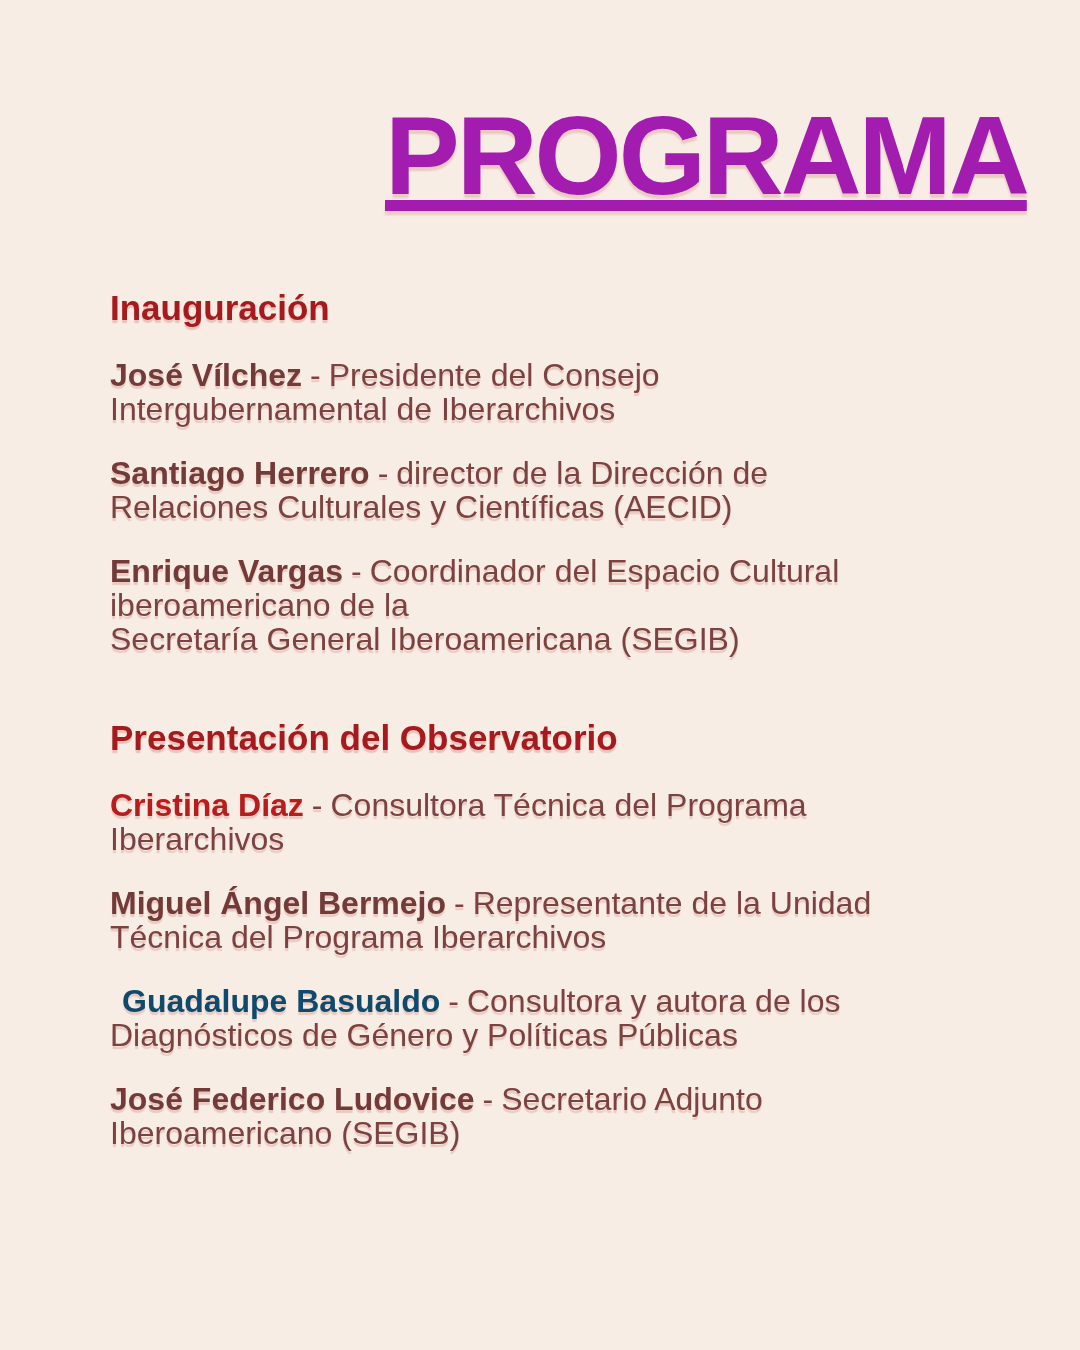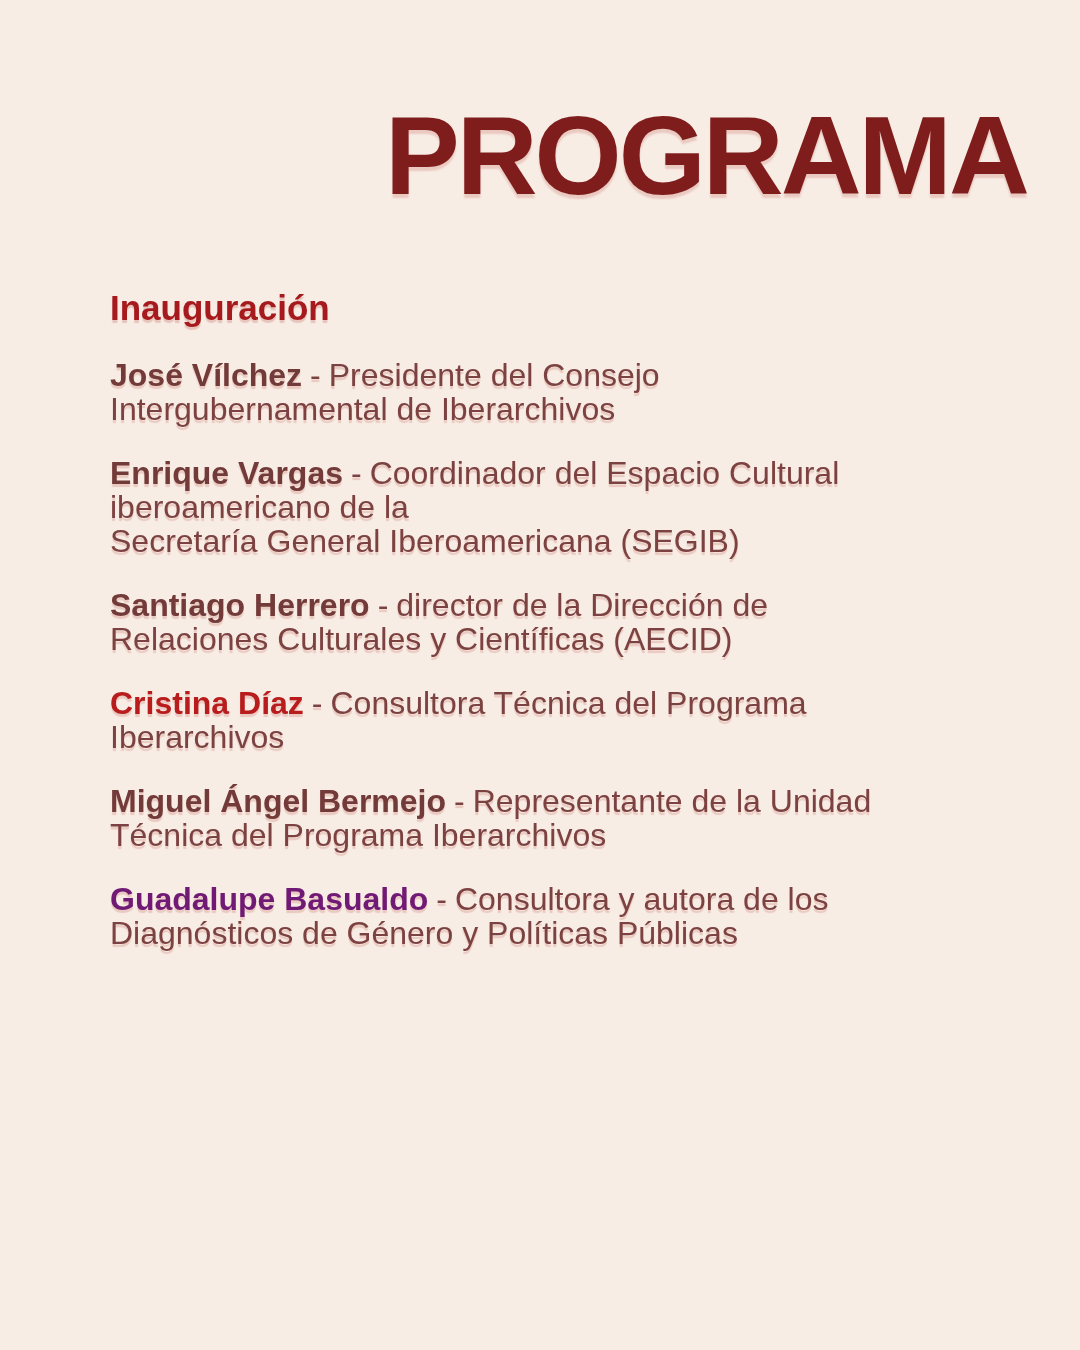--- a/index.html
+++ b/index.html
@@ -58,60 +58,65 @@
   }
   .entry .role {
     white-space: pre-line;
   }
 </style>
 </head>
 <body style="background: rgb(248, 237, 229);">
 
 <div class="poster">
 
-  <div class="title" style="color: #7f1d1d;">PROGRAMA</div>
+  <div class="title" style="color: #a21caf; text-decoration: underline;">PROGRAMA</div>
 
   <div class="content">
 
     <div class="section first">
       <div class="section-heading" style="color: rgb(166, 25, 29);">Inauguración</div>
 
       <div class="entry" style="color: rgb(124, 66, 65);">
         <span class="name" style="color: rgb(114, 58, 57); margin-top: 7px;">José Vílchez</span><span class="sep">-</span><span class="role">Presidente del Consejo
 Intergubernamental de Iberarchivos</span>
       </div>
 
       <div class="entry" style="color: rgb(124, 66, 65);">
+        <span class="name" style="color: rgb(114, 58, 57);">Santiago Herrero</span><span class="sep">-</span><span class="role">director de la Dirección de
+Relaciones Culturales y Científicas (AECID)</span>
+      </div>
+
+      <div class="entry" style="color: rgb(124, 66, 65);">
         <span class="name" style="color: rgb(114, 58, 57);">Enrique Vargas</span><span class="sep">-</span><span class="role">Coordinador del Espacio Cultural
 iberoamericano de la
 Secretaría General Iberoamericana (SEGIB)</span>
       </div>
-
-      <div class="entry" style="color: rgb(124, 66, 65);">
-        <span class="name" style="color: rgb(114, 58, 57);">Santiago Herrero</span><span class="sep">-</span><span class="role">director de la Dirección de
-Relaciones Culturales y Científicas (AECID)</span>
-      </div>
     </div>
 
     <div class="section">
+      <div class="section-heading" style="color: rgb(166, 25, 29);">Presentación del Observatorio</div>
 
       <div class="entry" style="color: rgb(124, 66, 65);">
         <span class="name" style="color: #b91c1c;">Cristina Díaz</span><span class="sep">-</span><span class="role">Consultora Técnica del Programa
 Iberarchivos</span>
       </div>
 
       <div class="entry" style="color: rgb(124, 66, 65);">
         <span class="name" style="color: rgb(114, 58, 57);">Miguel Ángel Bermejo</span><span class="sep">-</span><span class="role">Representante de la Unidad
 Técnica del Programa Iberarchivos</span>
       </div>
 
       <div class="entry" style="color: rgb(124, 66, 65);">
-        <span class="name" style="color: #701a75;">Guadalupe Basualdo</span><span class="sep">-</span><span class="role">Consultora y autora de los
+        <span class="name" style="color: #0c4a6e; margin-left: 12px;">Guadalupe Basualdo</span><span class="sep">-</span><span class="role">Consultora y autora de los
 Diagnósticos de Género y Políticas Públicas</span>
       </div>
     </div>
 
     <div class="section">
 
+      <div class="entry" style="color: rgb(124, 66, 65);">
+        <span class="name" style="color: rgb(114, 58, 57);">José Federico Ludovice</span><span class="sep">-</span><span class="role">Secretario Adjunto
+Iberoamericano (SEGIB)</span>
+      </div>
     </div>
 
   </div>
 </div>
 
 </body></html>

